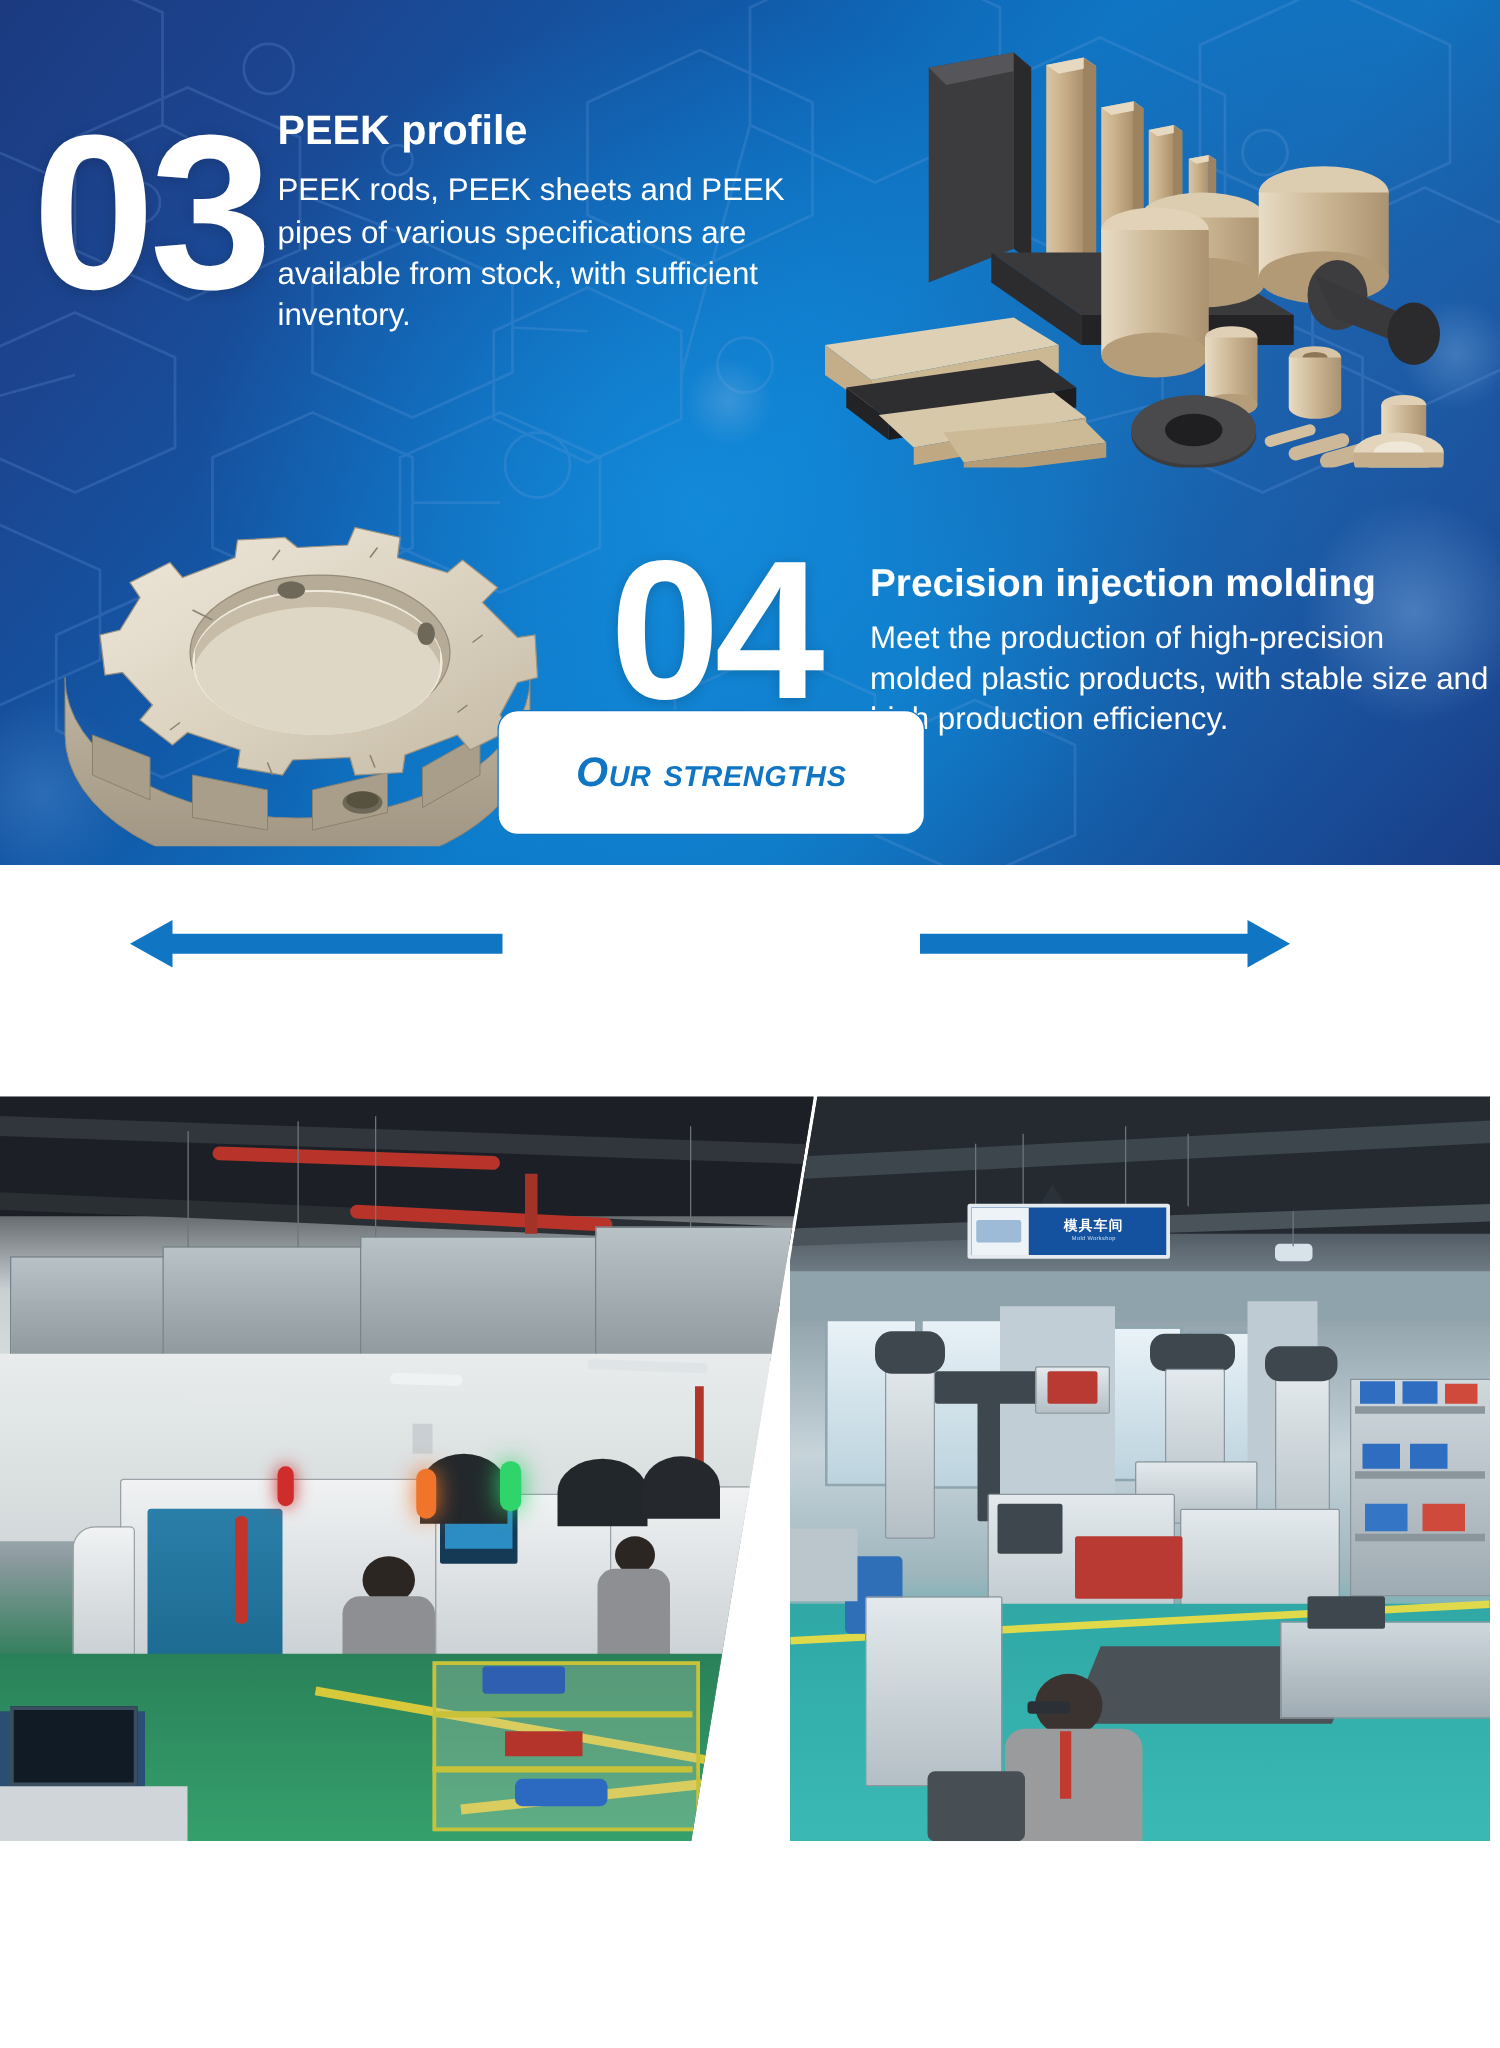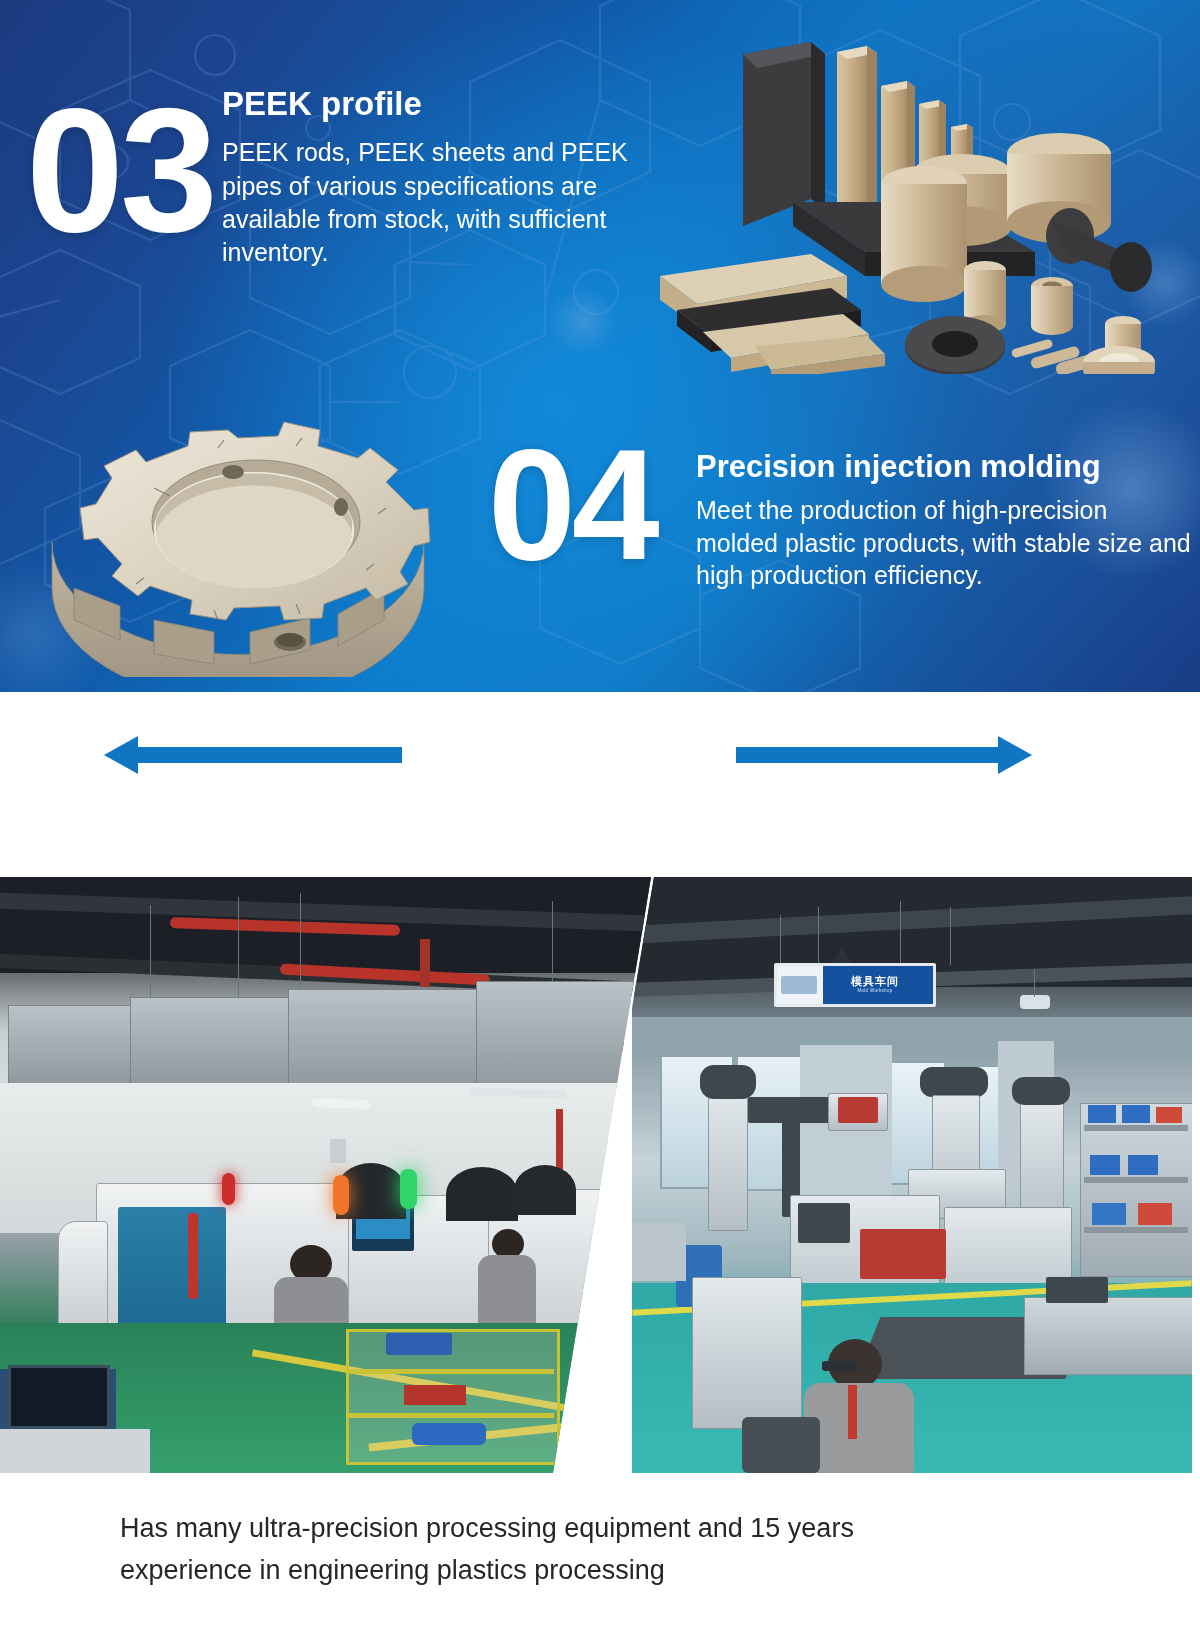--- a/index.html
+++ b/index.html
@@ -319,20 +319,23 @@
       <g fill="#1076c4">
         <polygon points="104,63 138,44 138,82 104,63"></polygon>
         <rect x="136" y="55" width="266" height="16"></rect>
       </g>
 
       <g fill="#1076c4">
         <polygon points="1032,63 998,44 998,82 1032,63"></polygon>
         <rect x="736" y="55" width="264" height="16"></rect>
       </g>
     </svg>
+    <div class="title-box" style="top:-124px;left:398px">
+      <span>Our strengths</span>
+    </div>
   </div>
 
   <div class="photos">
 
     <div class="photo photo-left">
       <div class="cnc">
         <div class="ceil"></div>
 
         <div style="position:absolute;left:0;top:28px;width:700px;height:16px;background:#31363c;transform:skewY(2deg);"></div>
         <div style="position:absolute;left:0;top:92px;width:700px;height:14px;background:#2a2f34;transform:skewY(2.5deg);"></div>
@@ -482,17 +485,15 @@
         <div style="position:absolute;left:216px;top:508px;width:9px;height:54px;background:#c03a30;"></div>
         <div style="position:absolute;left:110px;top:540px;width:78px;height:56px;background:#474f55;border-radius:6px;"></div>
 
         <div class="shelf" style="left:392px;top:420px;width:168px;height:76px;"></div>
         <div class="dark" style="left:414px;top:400px;width:62px;height:26px;"></div>
       </div>
     </div>
   </div>
 
   <div class="caption">
-    <p class="cap-l1">Has many ultra-precision processing equipment and 15 years</p>
-    <p class="cap-l2">experience in engineering plastics processing</p>
   </div>
 
 </div>
 
 </body></html>

